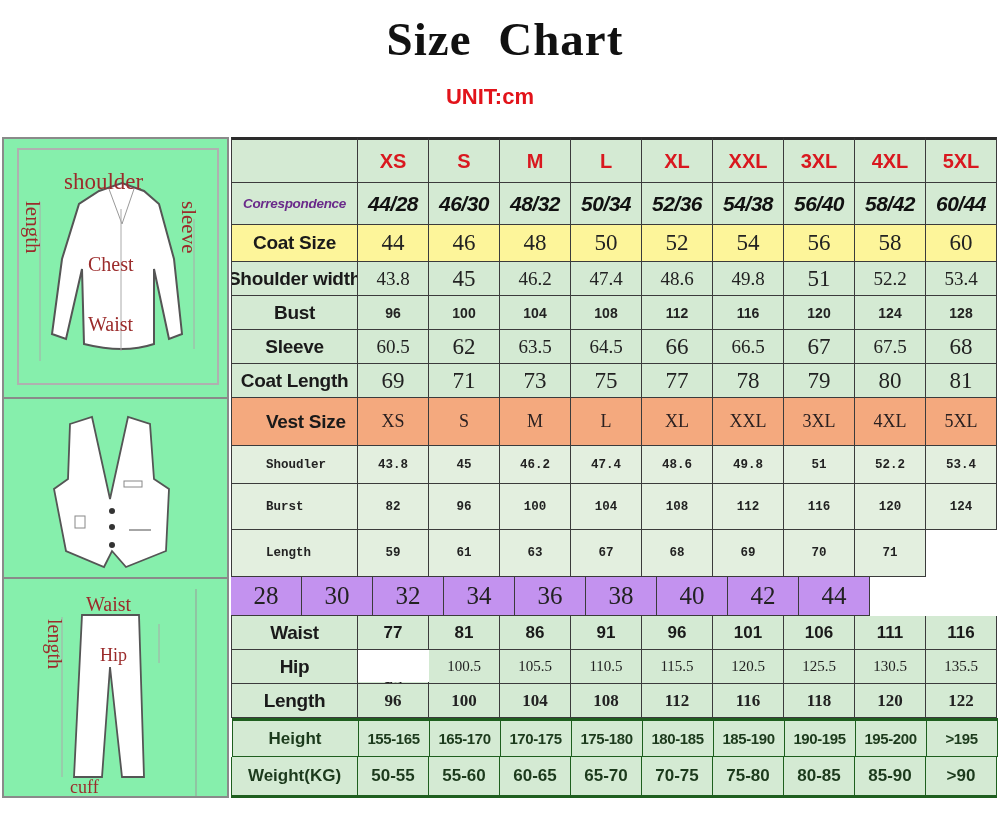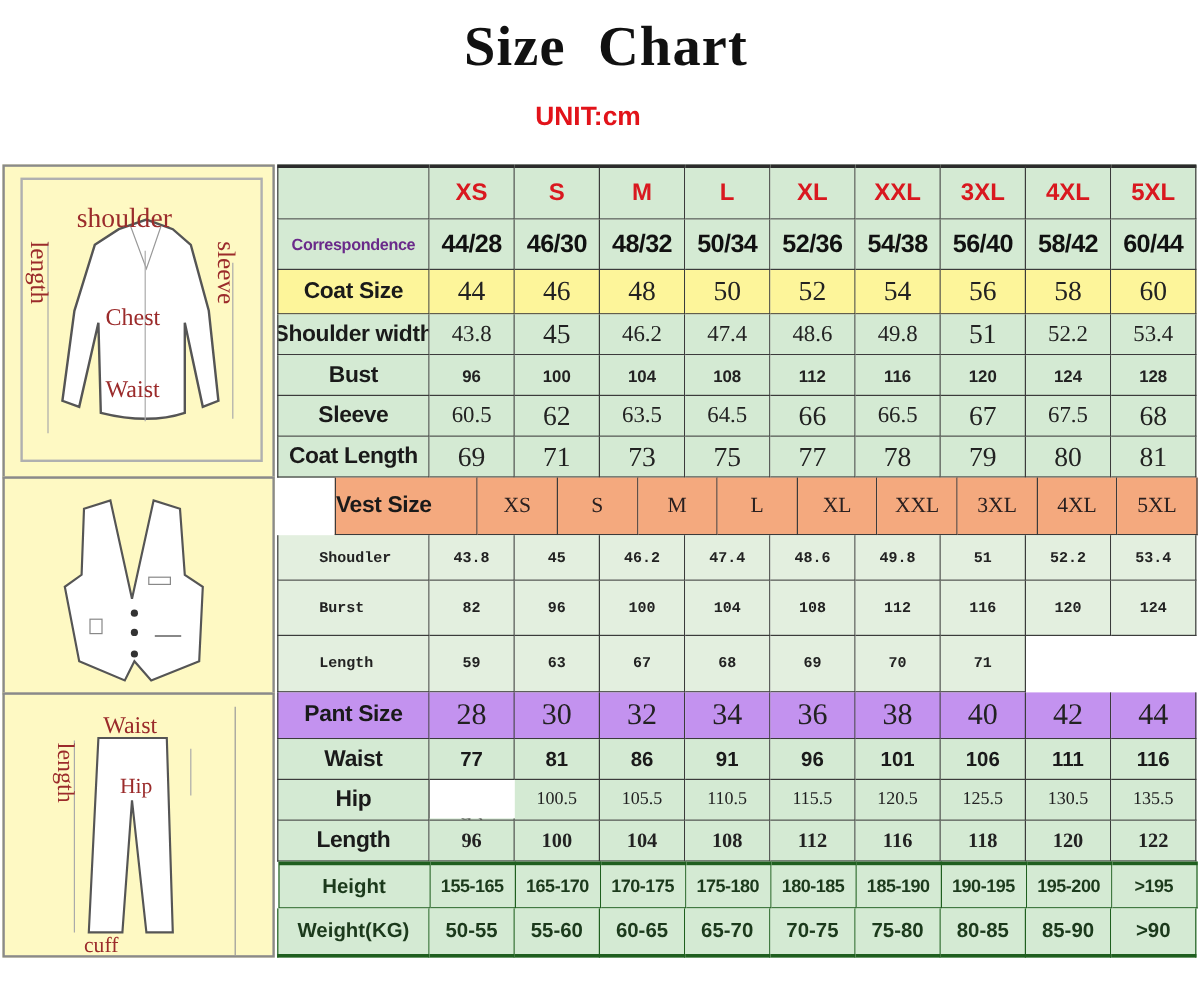--- a/index.html
+++ b/index.html
@@ -1,21 +1,21 @@
 <!DOCTYPE html>
 <html><head>
 <meta charset="utf-8">
 <style>
   html, body { margin:0; padding:0; background:#ffffff; }
   body { width:1000px; height:829px; position:relative; overflow:hidden; font-family:"Liberation Sans", sans-serif; }
   .title { position:absolute; left:0; top:12px; width:1010px; text-align:center; font-family:"Liberation Serif", serif; font-weight:bold; font-size:47px; color:#111; letter-spacing:1px; word-spacing:14px; }
   .unit { position:absolute; left:0; top:84px; width:980px; text-align:center; font-family:"Liberation Sans", sans-serif; font-weight:bold; font-size:22px; color:#e2131a; }
 
   
-  .panel { position:absolute; left:2px; width:227px; background:#fef9c3; border:2px solid #8a8a8a; box-sizing:border-box; }
+  .panel { position:absolute; left:2px; width:227px; background:#86efac; border:2px solid #8a8a8a; box-sizing:border-box; }
   .panel svg { position:absolute; left:0; top:0; }
 
   
   .grid { position:absolute; left:231px; top:137px; width:768px; border-right:3px solid #2c2c2c; }
   .row { position:absolute; left:0; width:767px; display:flex; box-sizing:border-box; }
   .cell { box-sizing:border-box; border-right:1.5px solid #3b3b3b; border-bottom:1.5px solid #3b3b3b; display:flex; align-items:center; justify-content:center; text-align:center; white-space:nowrap; overflow:hidden; }
   .cell.lbl { width:127px; border-left:1.5px solid #3b3b3b; }
   .cell.v { width:71px; }
   .bg-green { background:#d4ead3; }
   .bg-light { background:#e3efdf; }
@@ -99,21 +99,21 @@
     <div class="cell v bg-green hdr thick-top">S</div>
     <div class="cell v bg-green hdr thick-top">M</div>
     <div class="cell v bg-green hdr thick-top">L</div>
     <div class="cell v bg-green hdr thick-top">XL</div>
     <div class="cell v bg-green hdr thick-top">XXL</div>
     <div class="cell v bg-green hdr thick-top">3XL</div>
     <div class="cell v bg-green hdr thick-top">4XL</div>
     <div class="cell v bg-green hdr thick-top">5XL</div>
   </div>
 
-  <div class="row" style="top:46px;height:42px;">
+  <div class="row" style="top:46px;height:42px;font-style:italic;">
     <div class="cell lbl bg-green corr-lbl">Correspondence</div>
     <div class="cell v bg-green corr-v">44/28</div>
     <div class="cell v bg-green corr-v">46/30</div>
     <div class="cell v bg-green corr-v">48/32</div>
     <div class="cell v bg-green corr-v">50/34</div>
     <div class="cell v bg-green corr-v">52/36</div>
     <div class="cell v bg-green corr-v">54/38</div>
     <div class="cell v bg-green corr-v">56/40</div>
     <div class="cell v bg-green corr-v">58/42</div>
     <div class="cell v bg-green corr-v">60/44</div>
@@ -178,21 +178,21 @@
     <div class="cell v bg-green serif-big">73</div>
     <div class="cell v bg-green serif-big">75</div>
     <div class="cell v bg-green serif-big">77</div>
     <div class="cell v bg-green serif-big">78</div>
     <div class="cell v bg-green serif-big">79</div>
     <div class="cell v bg-green serif-big">80</div>
     <div class="cell v bg-green serif-big">81</div>
   </div>
 
   <div class="row" style="top:261px;height:48px;">
-    <div class="cell lbl bg-orange lbl-sans" style="justify-content:flex-start;margin-left:48px;">Vest Size</div>
+    <div class="cell lbl bg-orange lbl-sans" style="justify-content:flex-start;padding-left:34px;">Vest Size</div>
     <div class="cell v bg-orange mono-hdr">XS</div>
     <div class="cell v bg-orange mono-hdr">S</div>
     <div class="cell v bg-orange mono-hdr">M</div>
     <div class="cell v bg-orange mono-hdr">L</div>
     <div class="cell v bg-orange mono-hdr">XL</div>
     <div class="cell v bg-orange mono-hdr">XXL</div>
     <div class="cell v bg-orange mono-hdr">3XL</div>
     <div class="cell v bg-orange mono-hdr">4XL</div>
     <div class="cell v bg-orange mono-hdr">5XL</div>
   </div>
@@ -219,30 +219,30 @@
     <div class="cell v bg-light mono">108</div>
     <div class="cell v bg-light mono">112</div>
     <div class="cell v bg-light mono">116</div>
     <div class="cell v bg-light mono">120</div>
     <div class="cell v bg-light mono">124</div>
   </div>
 
   <div class="row" style="top:393px;height:47px;">
     <div class="cell lbl bg-light mono-lbl">Length</div>
     <div class="cell v bg-light mono">59</div>
+    <div class="cell v bg-light mono">61</div>
     <div class="cell v bg-light mono">63</div>
     <div class="cell v bg-light mono">67</div>
     <div class="cell v bg-light mono">68</div>
     <div class="cell v bg-light mono">69</div>
     <div class="cell v bg-light mono">70</div>
     <div class="cell v bg-light mono">71</div>
   </div>
 
   <div class="row" style="top:440px;height:39px;">
-    <div class="cell lbl bg-purple lbl-sans">Pant Size</div>
     <div class="cell v bg-purple pant-v">28</div>
     <div class="cell v bg-purple pant-v">30</div>
     <div class="cell v bg-purple pant-v">32</div>
     <div class="cell v bg-purple pant-v">34</div>
     <div class="cell v bg-purple pant-v">36</div>
     <div class="cell v bg-purple pant-v">38</div>
     <div class="cell v bg-purple pant-v">40</div>
     <div class="cell v bg-purple pant-v">42</div>
     <div class="cell v bg-purple pant-v">44</div>
   </div>

